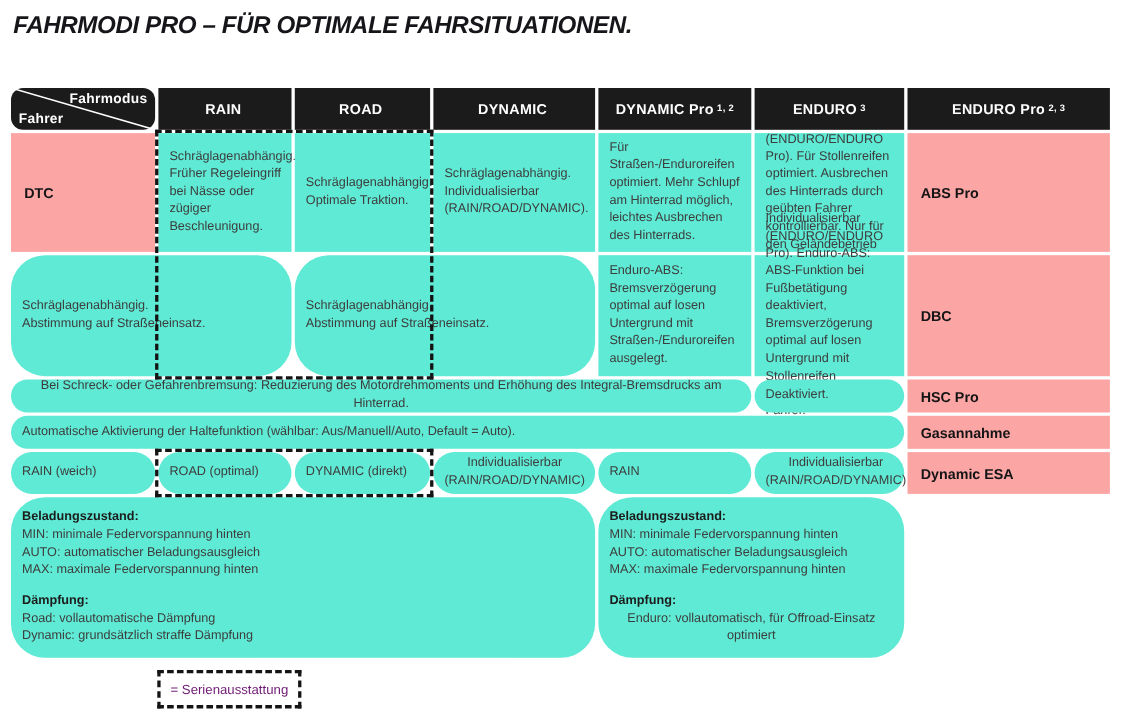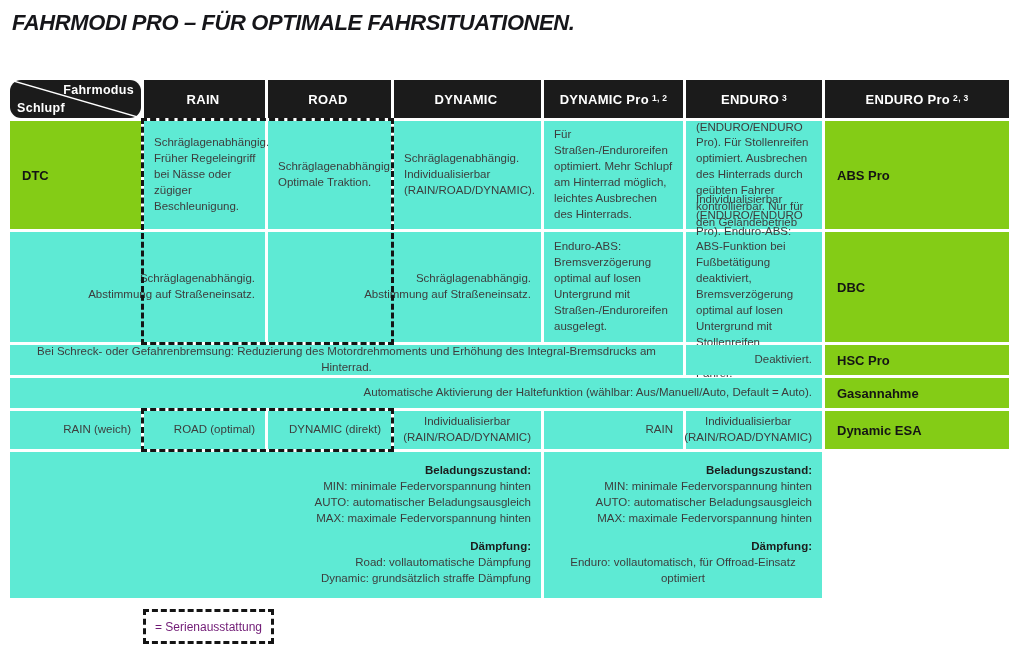--- a/index.html
+++ b/index.html
@@ -24,30 +24,30 @@
     background:#1b1b1b; color:#fff; font-weight:bold; font-size:13px;
     display:flex; align-items:center; justify-content:center;
     letter-spacing:0.3px; position:relative;
   }
   .hcell sup { font-size:8.5px; margin-left:3px; position:relative; top:-1px; }
   .corner { justify-content:flex-start;border-radius:11px; }
   .corner svg { position:absolute; left:0; top:0; width:100%; height:100%; }
   .corner .top-label { position:absolute; top:3px; right:7px; font-size:12.5px; }
   .corner .bottom-label { position:absolute; bottom:3px; left:7px; font-size:12.5px; }
   .lcell {
-    background:#84cc16; color:#141414; font-weight:bold; font-size:13px;
+    background:#fca5a5; color:#141414; font-weight:bold; font-size:13px;
     display:flex; align-items:center; padding-left:12px;
   }
   .cell {
     background:#5eead4; font-size:11.5px; line-height:1.38;
     display:flex; flex-direction:column; justify-content:center;
     padding:7px 10px;
   }
   .cell.left { align-items:flex-start; text-align:left; }
-  .cell.center { align-items:flex-end; text-align:center; }
+  .cell.center { align-items:flex-start; text-align:center;border-radius:31px; }
   .span2 { grid-column:span 2; }
   .span4 { grid-column:span 4; }
   .span5 { grid-column:span 5; }
   .span6 { grid-column:span 6; }
   .esa-block-title { font-weight:bold; color:#1c1c1c; }
   .esa-gap { height:13px; }
   .dashed-overlay {
     position:absolute; border:3px dashed #141414; pointer-events:none;
   }
   .overlay-dtc-abs { left:131px; top:38px; width:253px; height:227px; }
@@ -63,21 +63,21 @@
 
 <div class="page-title">FAHRMODI PRO – FÜR OPTIMALE FAHRSITUATIONEN.</div>
 
 <div class="modes-table">
 
   <div class="hcell corner">
     <svg viewBox="0 0 131 38" preserveAspectRatio="none">
         <line x1="0" y1="0" x2="131" y2="38" stroke="#ffffff" stroke-width="1.4"></line>
       </svg>
     <span class="top-label">Fahrmodus</span>
-    <span class="bottom-label">Schlupf</span>
+    <span class="bottom-label">Fahrer</span>
   </div>
   <div class="hcell">
       <span>RAIN</span>
       <sup></sup>
     </div>
   <div class="hcell">
       <span>ROAD</span>
       <sup></sup>
     </div>
   <div class="hcell">

